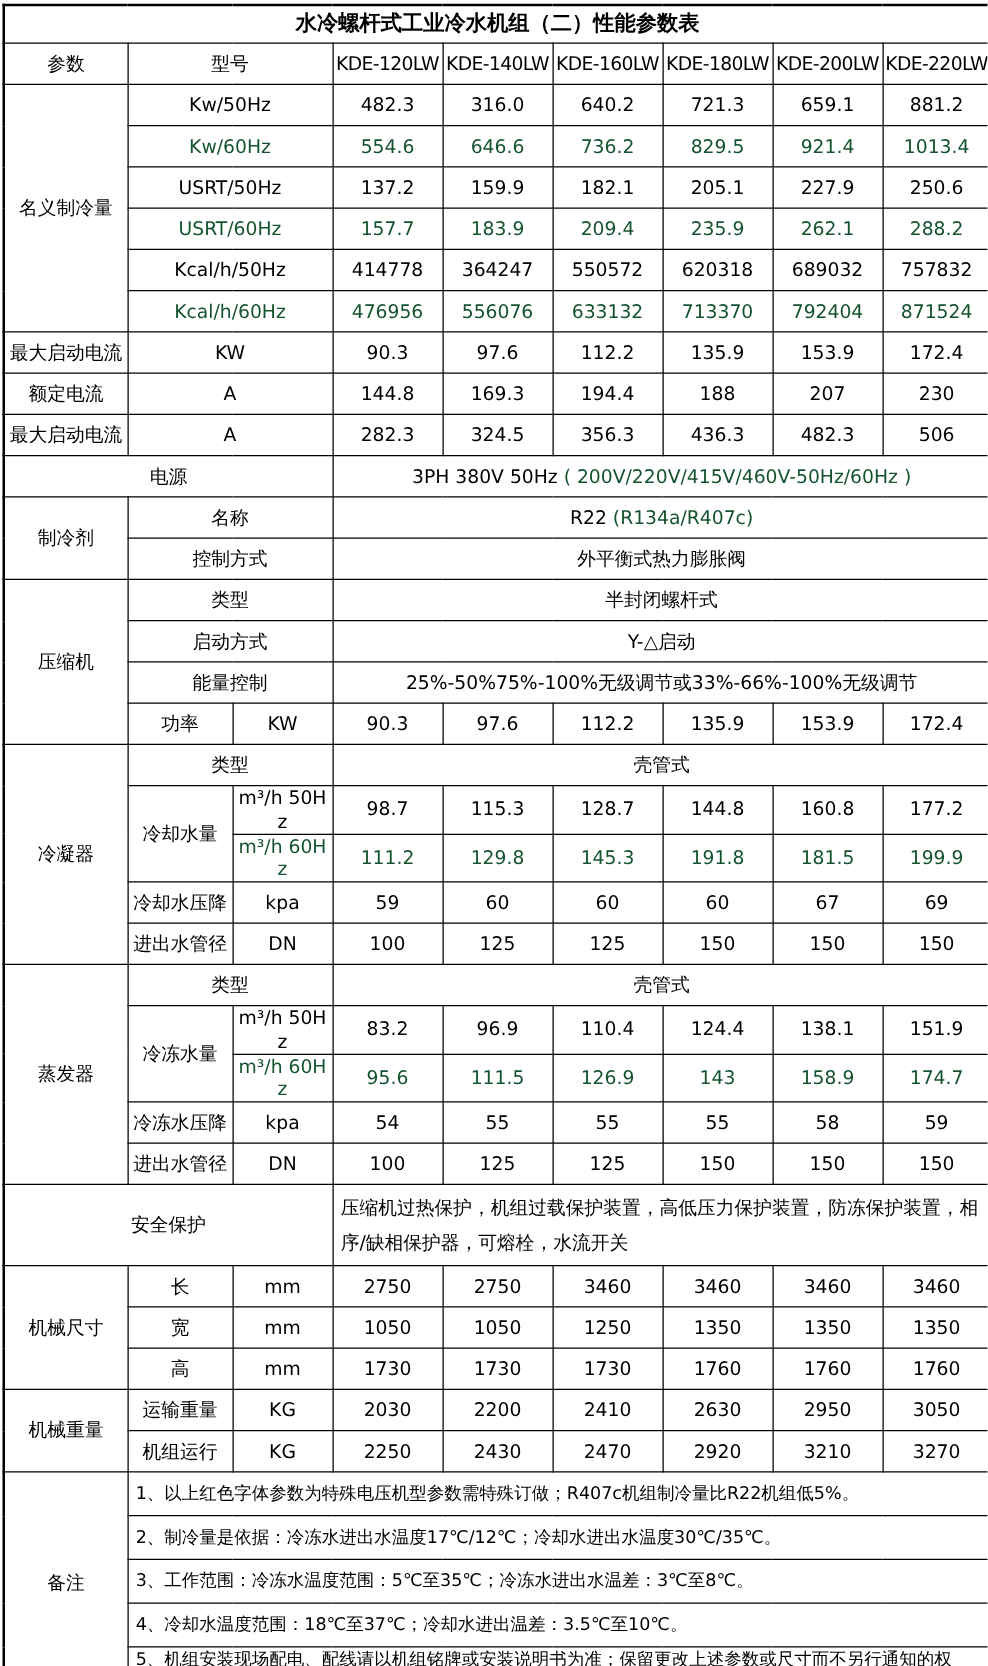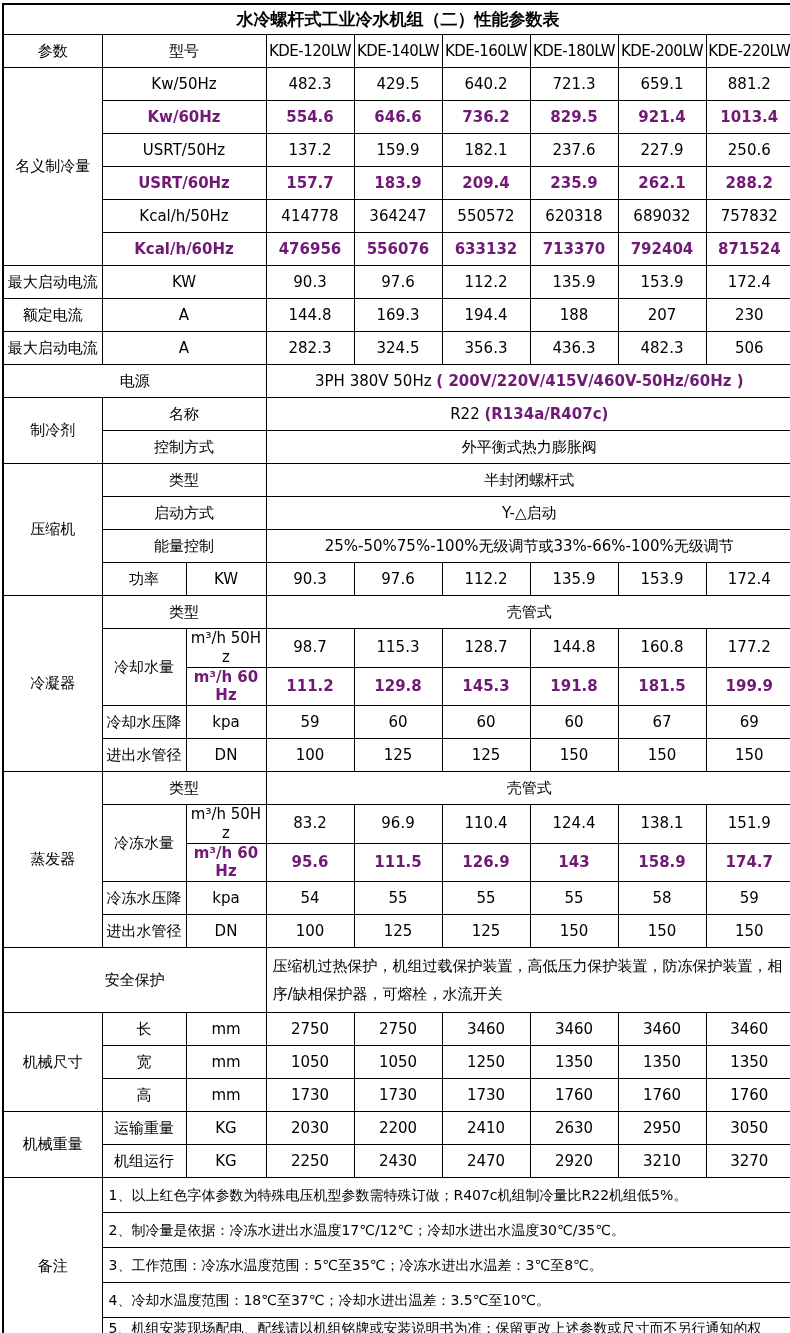--- a/index.html
+++ b/index.html
@@ -6,21 +6,21 @@
   body{width:790px;font-family:"DejaVu Sans","Liberation Sans",sans-serif;color:#000;}
   .page{width:790px;box-sizing:border-box;padding:3px 1px 0 2px;}
   table.spec{border-collapse:collapse;table-layout:fixed;width:787px;border:2px solid #000;}
   td{border:1px solid #000;text-align:center;vertical-align:middle;font-size:15px;height:32px;
      padding:0 2px;line-height:1.25;word-break:break-all;overflow:hidden;}
   td.title{font-weight:bold;font-size:17px;height:29px;}
   td.colhead{font-size:15px;padding:0;letter-spacing:-0.5px;margin-top:34px;}
   td.left{text-align:left;padding:2px 4px 2px 6px;}
   td.tall{height:60px;line-height:1.9;font-size:15px;}
   td.note{font-size:14px;height:30px;line-height:1.2;}
-  .red{color:#701a75;font-weight:bold;}
+  .red{color:#14532d;}
 </style>
 </head>
 <body>
 
 <div class="page">
   <table class="spec">
     <colgroup>
       <col style="width:99px">
         <col style="width:84px">
         <col style="width:80px">
@@ -42,41 +42,41 @@
           <td class="colhead">KDE-140LW</td>
           <td class="colhead">KDE-160LW</td>
           <td class="colhead">KDE-180LW</td>
           <td class="colhead">KDE-200LW</td>
           <td class="colhead">KDE-220LW</td>
         </tr>
         <tr>
           <td rowspan="6">名义制冷量</td>
           <td colspan="2">Kw/50Hz</td>
           <td>482.3</td>
-          <td>429.5</td>
+          <td>316.0</td>
           <td>640.2</td>
           <td>721.3</td>
           <td>659.1</td>
           <td>881.2</td>
         </tr>
         <tr>
           <td colspan="2" class="red">Kw/60Hz</td>
           <td class="red">554.6</td>
           <td class="red">646.6</td>
           <td class="red">736.2</td>
           <td class="red">829.5</td>
           <td class="red">921.4</td>
           <td class="red">1013.4</td>
         </tr>
         <tr>
           <td colspan="2">USRT/50Hz</td>
           <td>137.2</td>
           <td>159.9</td>
           <td>182.1</td>
-          <td>237.6</td>
+          <td>205.1</td>
           <td>227.9</td>
           <td>250.6</td>
         </tr>
         <tr>
           <td colspan="2" class="red">USRT/60Hz</td>
           <td class="red">157.7</td>
           <td class="red">183.9</td>
           <td class="red">209.4</td>
           <td class="red">235.9</td>
           <td class="red">262.1</td>

